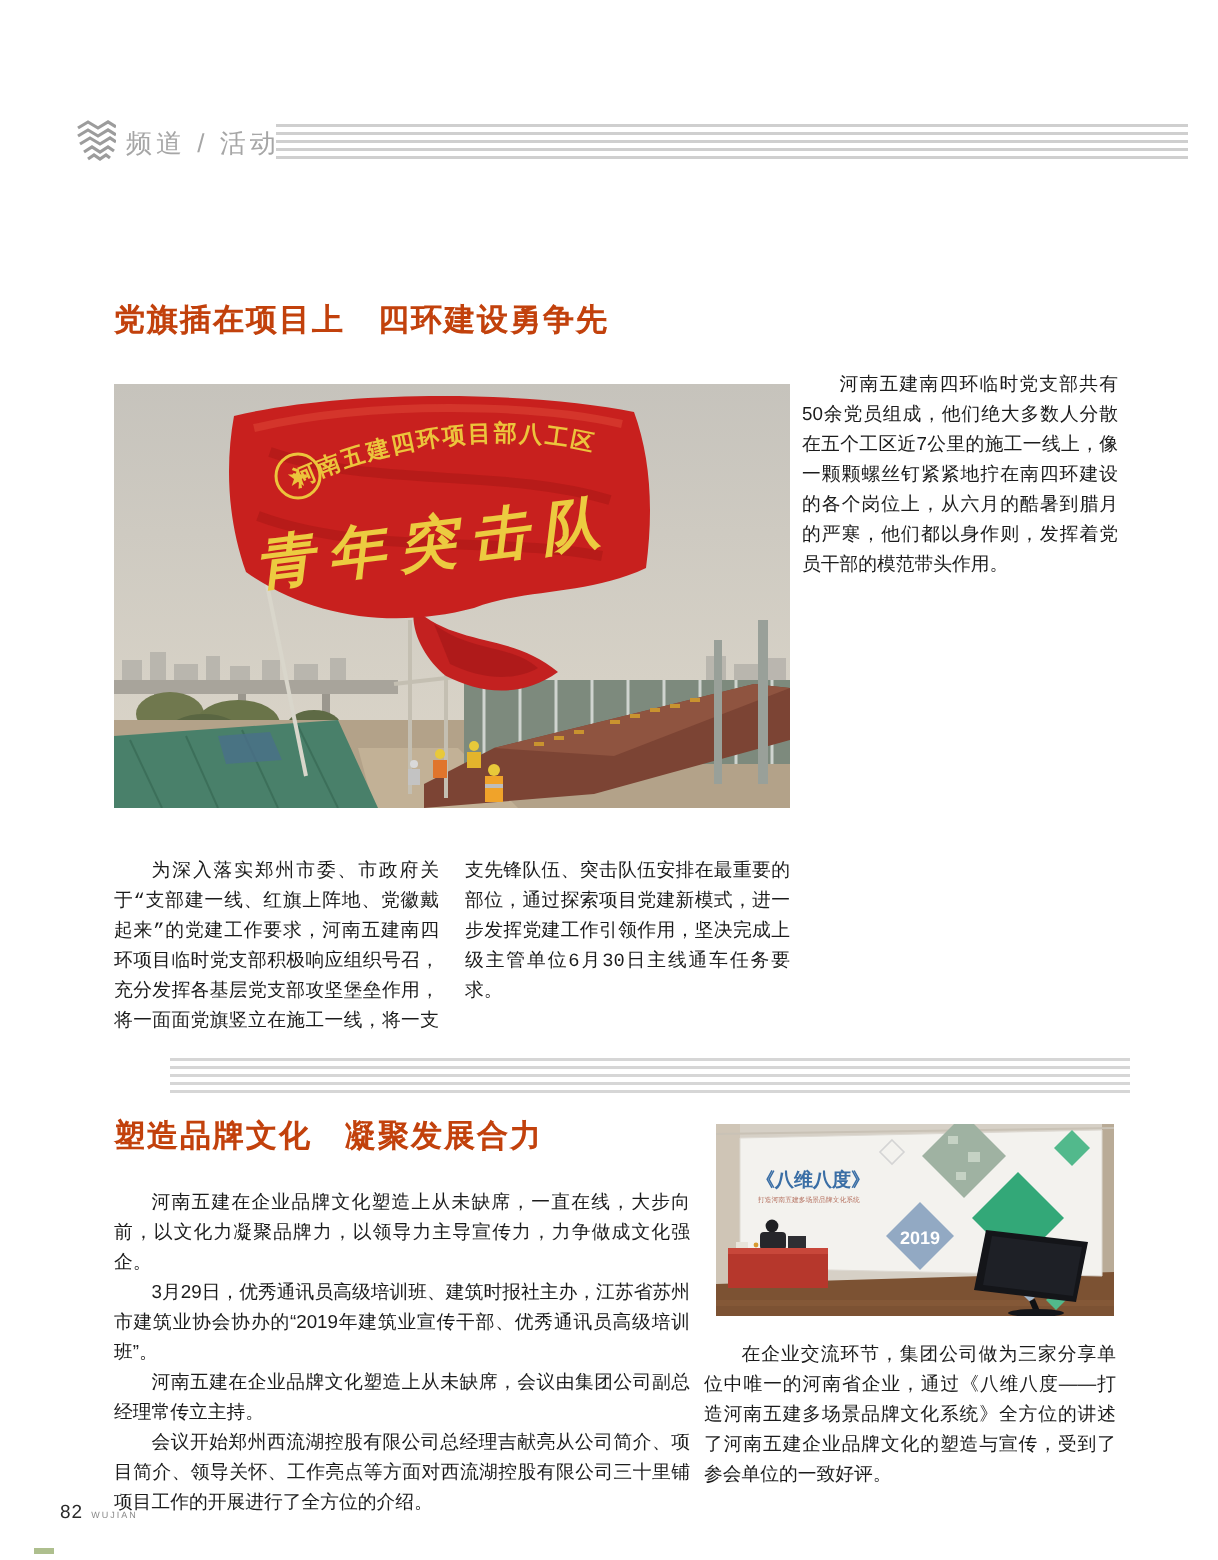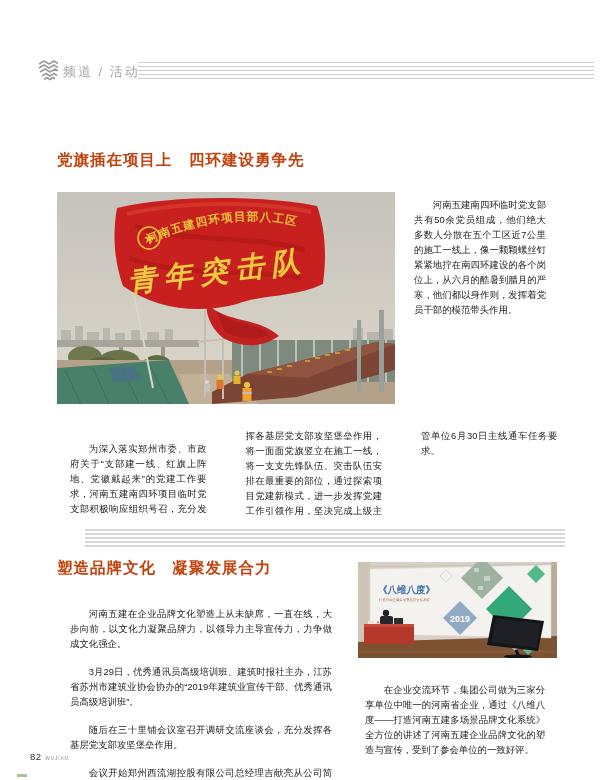--- a/index.html
+++ b/index.html
@@ -9,22 +9,22 @@
   }
   .abs{position:absolute;}
   
   .hdr-channel{left:63px;top:63px;font-size:13px;letter-spacing:2px;color:#a6a6a6;}
   .hdr-lines{left:138px;top:62px;width:456px;height:18px;
     background:repeating-linear-gradient(to bottom,#cfcfcf 0 1.5px,rgba(0,0,0,0) 1.5px 4px);}
   
   .art-title{font-size:15.5px;font-weight:700;color:#c2410c;letter-spacing:1px;margin:0;}
   
   .bodytxt{font-size:9.4px;line-height:15px;text-align:justify;color:#1b1b1b;}
-  .bodytxt p{margin:13px;text-indent:2em;}
-  .cols2{column-count:2;column-gap:13px;column-fill:auto;height:96px;}
+  .bodytxt p{margin:0;text-indent:2em;}
+  .cols2{column-count:2;column-gap:13px;column-fill:auto;height:96px;font-family:Liberation Mono, monospace;}
   
   .sep-band{left:85px;top:529px;width:480px;height:19px;
     background:repeating-linear-gradient(to bottom,#d6d6d6 0 1.6px,rgba(0,0,0,0) 1.6px 4px);}
   figure{margin:0;}
   
   .pgnum{font-size:9.5px;color:#2a2a2a;letter-spacing:0.5px;}
   .mag{font-size:4.5px;color:#8a8a8a;letter-spacing:1px;margin-left:4px;}
   .corner-mark{left:17px;top:774px;width:10px;height:2.5px;background:#aebf8e;}
 </style>
 </head>
@@ -175,21 +175,21 @@
     <p>为深入落实郑州市委、市政府关于“支部建一线、红旗上阵地、党徽戴起来”的党建工作要求，河南五建南四环项目临时党支部积极响应组织号召，充分发挥各基层党支部攻坚堡垒作用，将一面面党旗竖立在施工一线，将一支支先锋队伍、突击队伍安排在最重要的部位，通过探索项目党建新模式，进一步发挥党建工作引领作用，坚决完成上级主管单位6月30日主线通车任务要求。</p>
   </div>
 
   <div class="abs sep-band"></div>
 
   <h1 class="abs art-title" style="left:57px;top:558px">塑造品牌文化　凝聚发展合力</h1>
 
   <div class="abs bodytxt" style="left:57px;top:593px;width:288px">
     <p>河南五建在企业品牌文化塑造上从未缺席，一直在线，大步向前，以文化力凝聚品牌力，以领导力主导宣传力，力争做成文化强企。</p>
     <p>3月29日，优秀通讯员高级培训班、建筑时报社主办，江苏省苏州市建筑业协会协办的“2019年建筑业宣传干部、优秀通讯员高级培训班”。</p>
-    <p>随后在三十里铺会议室召开调研交流座谈会，充分发挥各基层党支部攻坚堡垒作用。</p>
+    <p>河南五建在企业品牌文化塑造上从未缺席，会议由集团公司副总经理常传立主持。</p>
     <p>会议开始郑州西流湖控股有限公司总经理吉献亮从公司简介、项目简介、领导关怀、工作亮点等方面对西流湖控股有限公司三十里铺项目工作的开展进行了全方位的介绍。</p>
   </div>
 
   <figure class="abs" style="left:358px;top:562px;width:214px;height:96px">
     <svg width="199" height="96" viewBox="0 0 199 96">
       <rect width="199" height="96" fill="#d6d0c6"></rect>
       <rect x="193" width="6" height="96" fill="#b9ab97"></rect>
       <rect width="12" height="96" fill="#cfc5b6"></rect>
       <line x1="0" y1="5" x2="199" y2="2" stroke="#c9c2b6" stroke-width="1"></line>
       <polygon points="0,80 199,74 199,96 0,96" fill="#7c5233"></polygon>

